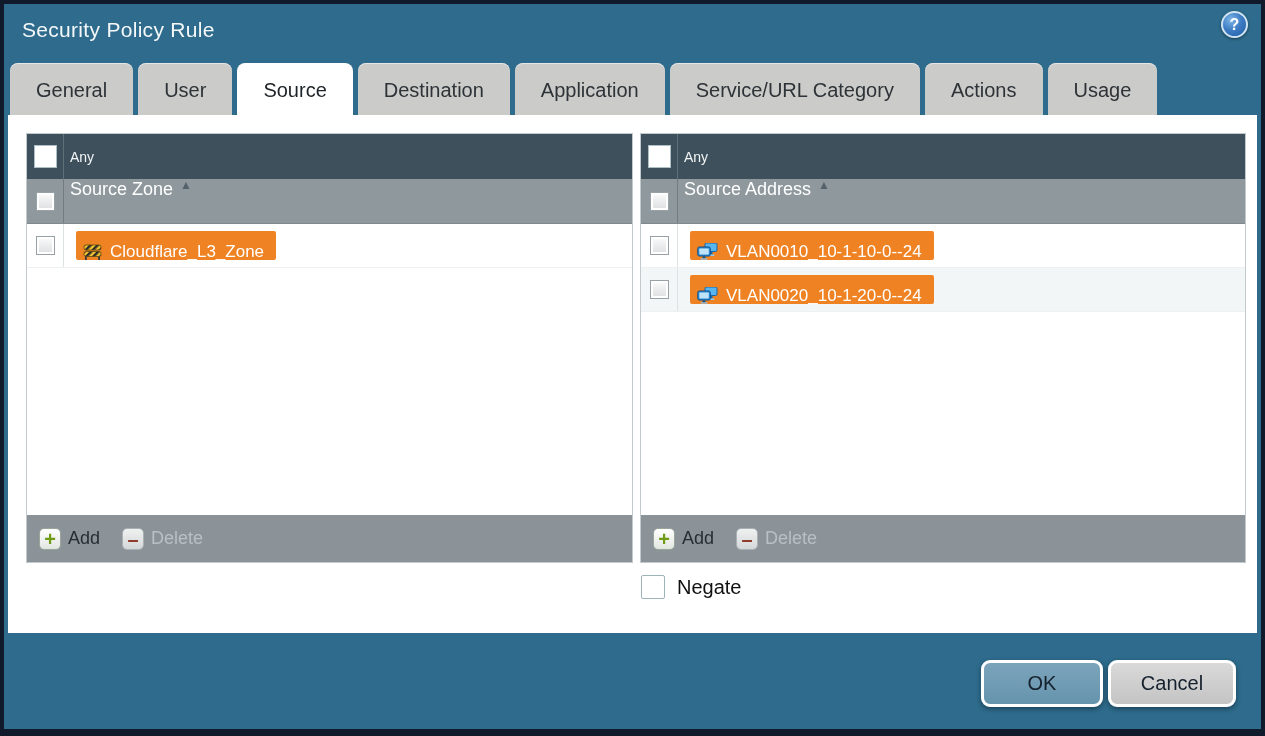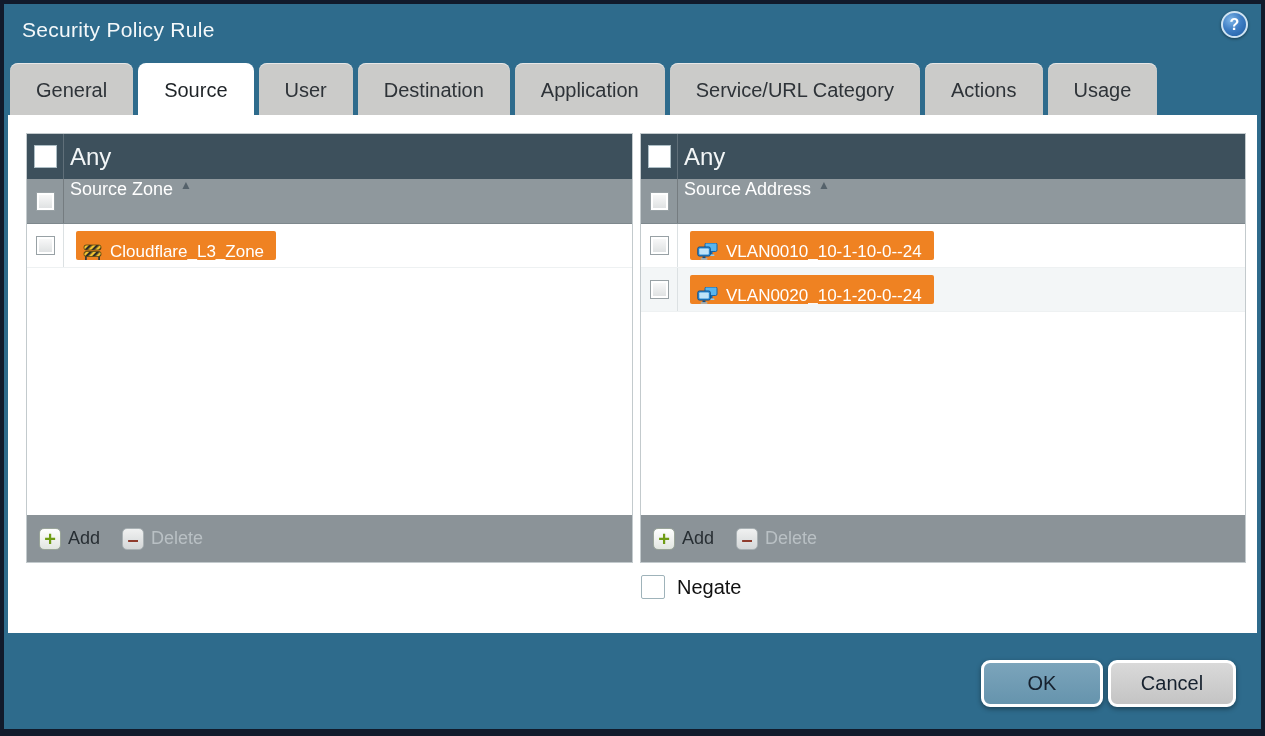--- a/index.html
+++ b/index.html
@@ -68,21 +68,21 @@
     display:flex; align-items:flex-start; flex:none;
     border-bottom:1px solid #7e888d;
   }
   .cbx-cell {
     width:37px; flex:none; display:flex; align-items:center; justify-content:center;
     align-self:stretch;
   }
   .any-header .cbx-cell { border-right:1px solid rgba(255,255,255,.18); }
   .col-header .cbx-cell { border-right:1px solid rgba(0,0,0,.18); }
 
-  .any-label { color:#f2f5f6; font-size:24px; margin-left:6px; }
+  .any-label { color:#f2f5f6; font-size:14px; margin-left:6px; }
   .col-label { color:#ffffff; font-size:18px; margin-left:6px; }
   .sort-arrow { color:#55626b; font-size:12px; margin-left:7px; position:relative; top:-1px; }
 
   .rows { flex:1; background:#fff; overflow:hidden; }
   .row { height:44px; display:flex; align-items:center; border-bottom:1px solid #eef1f2; }
   .row.alt { background:#f3f6f7; }
   .row .cbx-cell { border-right:1px solid #dce1e3; }
 
   
   .cbx {
@@ -157,22 +157,22 @@
 
 <div class="window">
 
   <div class="titlebar">
     <div class="title-text">Security Policy Rule</div>
     <div class="help-icon">?</div>
   </div>
 
   <div class="tabbar">
     <div class="tab">General</div>
+    <div class="tab">User</div>
     <div class="tab active">Source</div>
-    <div class="tab">User</div>
     <div class="tab">Destination</div>
     <div class="tab">Application</div>
     <div class="tab">Service/URL Category</div>
     <div class="tab">Actions</div>
     <div class="tab">Usage</div>
   </div>
 
   <div class="content">
 
     <div class="panel left">

